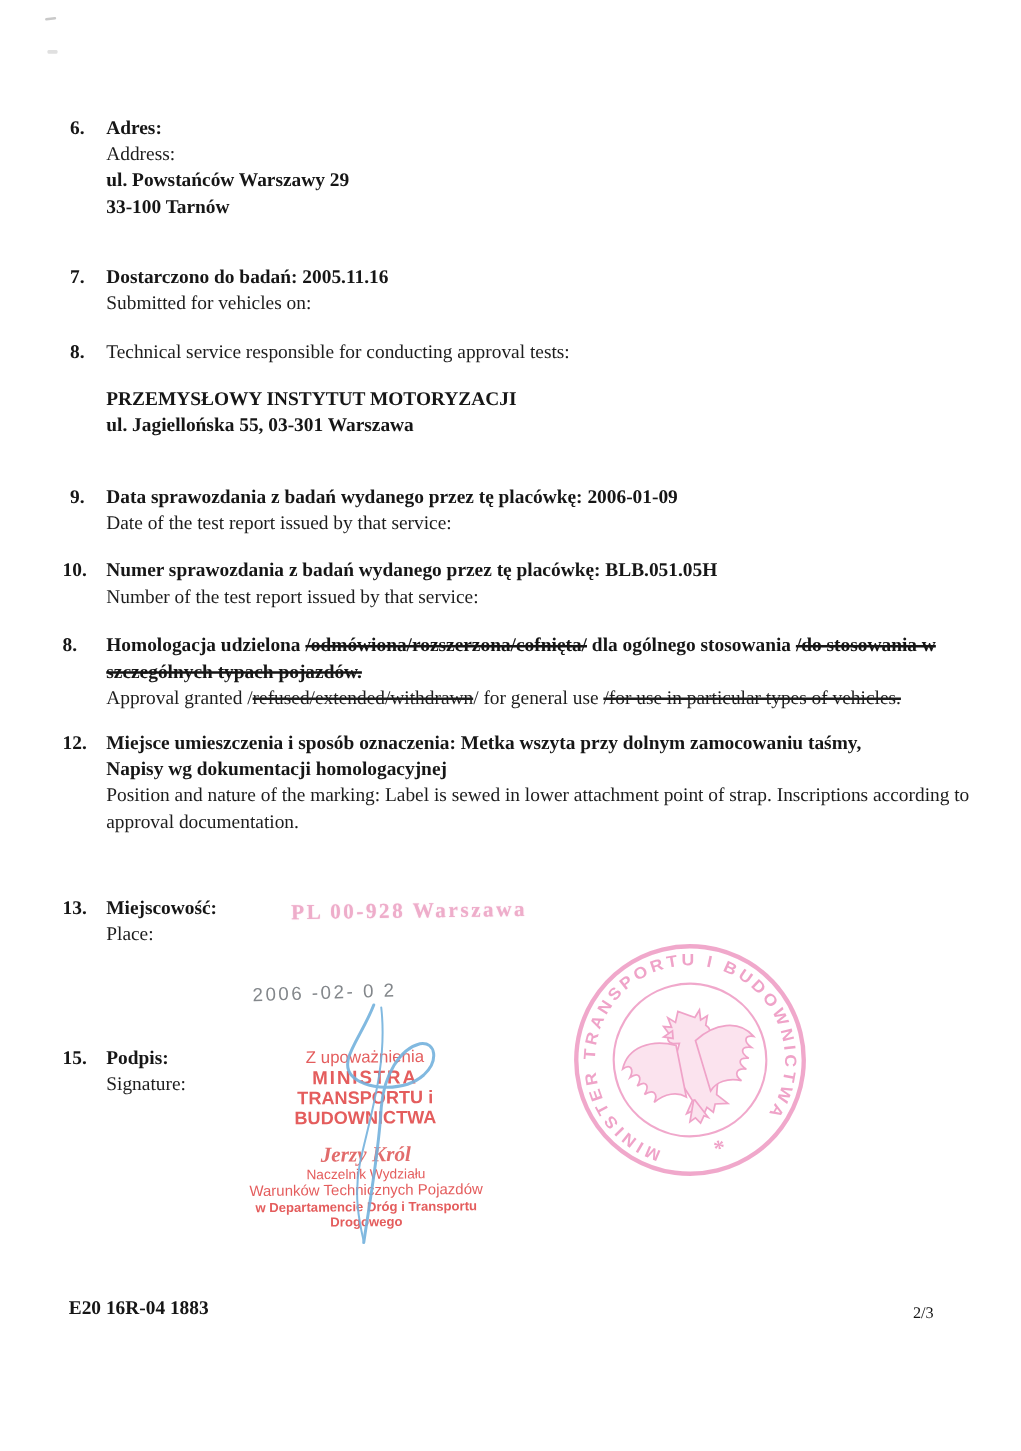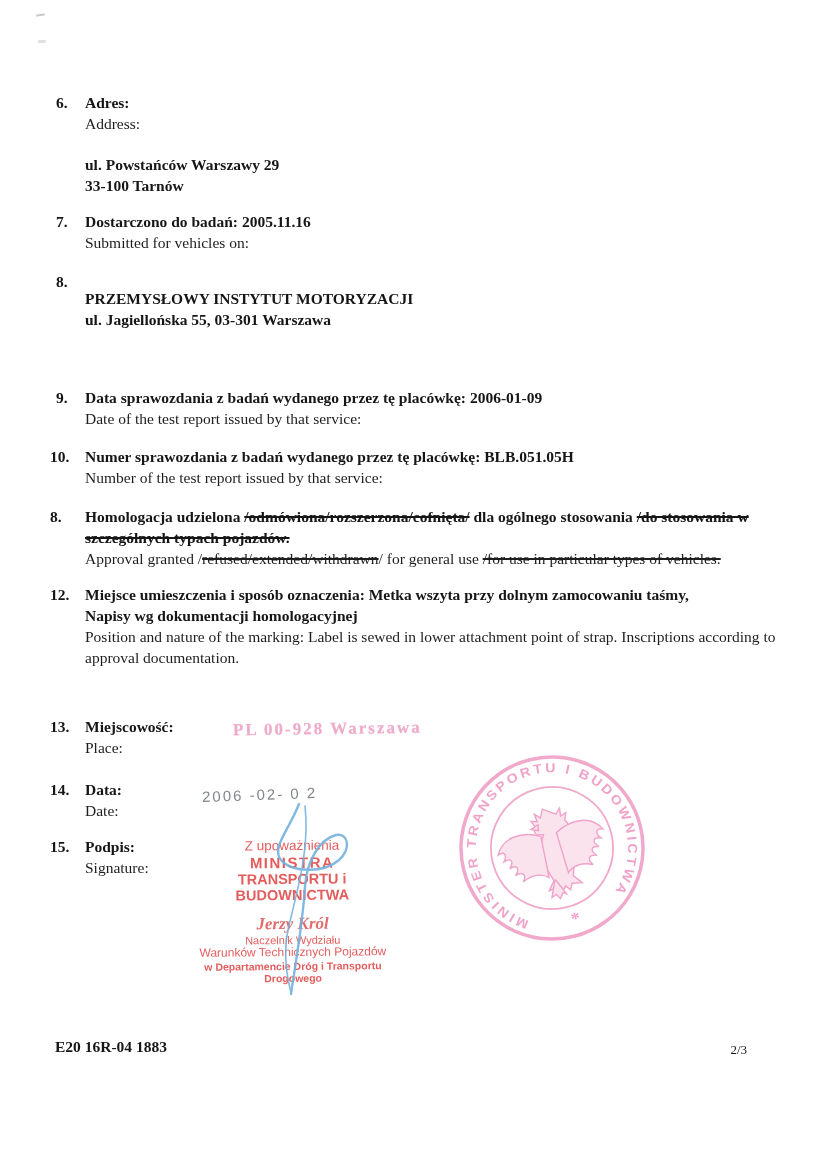--- a/index.html
+++ b/index.html
@@ -7,21 +7,21 @@
     position:relative; width:817px; height:1161px; background:#ffffff;
     font-family:"Liberation Serif", serif; color:#161616; overflow:hidden;
     margin:0 auto;
   }
   .item { position:absolute; left:50px; display:flex; }
   .num  { flex:none; width:35px; font-weight:bold; font-size:15.5px; line-height:21px; }
   .num.sd { padding-left:6px; box-sizing:border-box; }
   .content { width:708px; }
   .pl { font-weight:bold; font-size:15.5px; line-height:21px; }
   .en { font-weight:normal; font-size:15.5px; line-height:21px; color:#1d1d1d; }
-  .vals { margin-top:20px; }
+  .vals { }
   .vals.tight { margin-top:17px; }
   .struck { text-decoration:line-through; text-decoration-thickness:1.6px; }
   .footer-left  { position:absolute; left:55px;  top:1038px; font-weight:bold; font-size:15.5px; }
   .footer-right { position:absolute; right:70px; top:1042px; font-size:13px; }
   .art { position:absolute; border-radius:1px; }
   .art1 { left:36px; top:14px; width:9px; height:2px; background:#c9c9c9; transform:rotate(-8deg); }
   .art2 { left:38px; top:40px; width:8px; height:3px; background:#e0e0e0; }
 
   
   .place-stamp {
@@ -74,20 +74,21 @@
     <div class="num sd">7.</div>
     <div class="content">
       <div class="pl">Dostarczono do badań: 2005.11.16</div>
       <div class="en">Submitted for vehicles on:</div>
     </div>
   </div>
 
   <div class="item" style="top:271px">
     <div class="num sd">8.</div>
     <div class="content">
+      <div class="en">Technical service responsible for conducting approval tests:</div>
       <div class="vals tight">
         <div class="pl">PRZEMYSŁOWY INSTYTUT MOTORYZACJI</div>
         <div class="pl">ul. Jagiellońska 55, 03-301 Warszawa</div>
       </div>
     </div>
   </div>
 
   <div class="item" style="top:387px">
     <div class="num sd">9.</div>
     <div class="content">
@@ -122,27 +123,20 @@
   </div>
 
   <div class="item" style="top:716px">
     <div class="num">13.</div>
     <div class="content">
       <div class="pl">Miejscowość:</div>
       <div class="en">Place:</div>
     </div>
   </div>
 
-  <div class="item" style="top:779px">
-    <div class="num">14.</div>
-    <div class="content">
-      <div class="pl">Data:</div>
-      <div class="en">Date:</div>
-    </div>
-  </div>
 
   <div class="item" style="top:836px">
     <div class="num">15.</div>
     <div class="content">
       <div class="pl">Podpis:</div>
       <div class="en">Signature:</div>
     </div>
   </div>
 
   <div class="place-stamp">PL 00-928 Warszawa</div>

